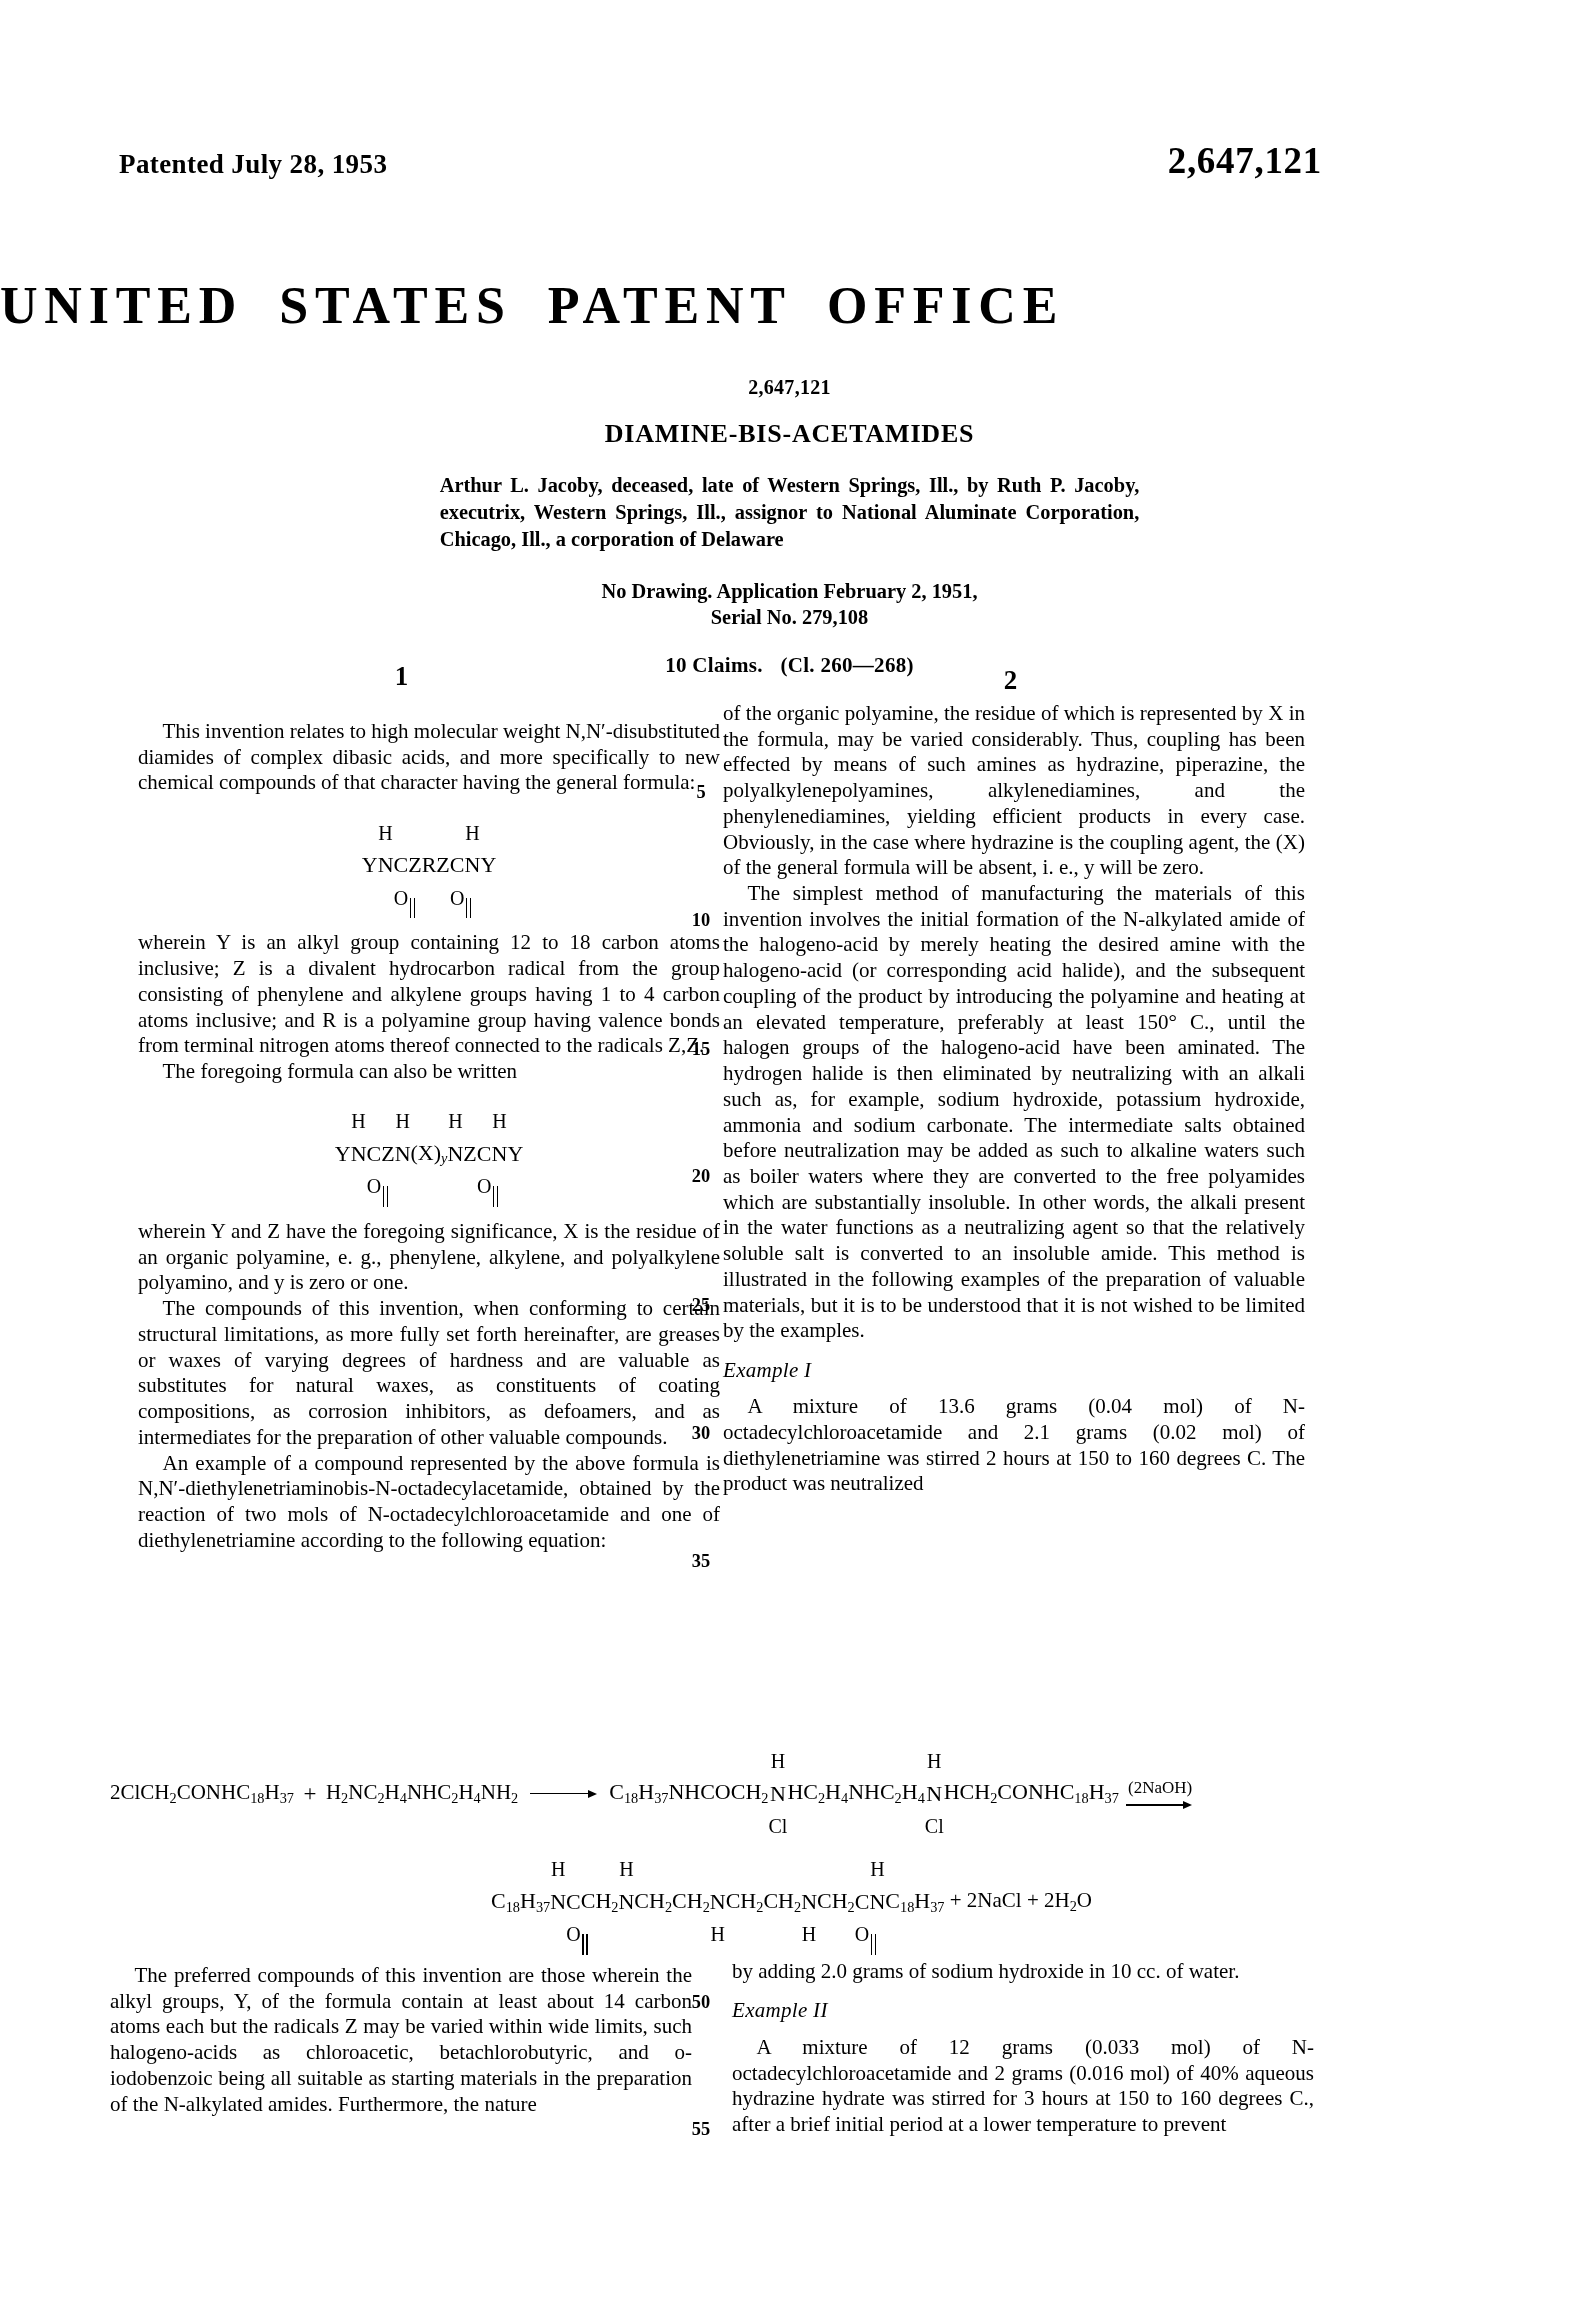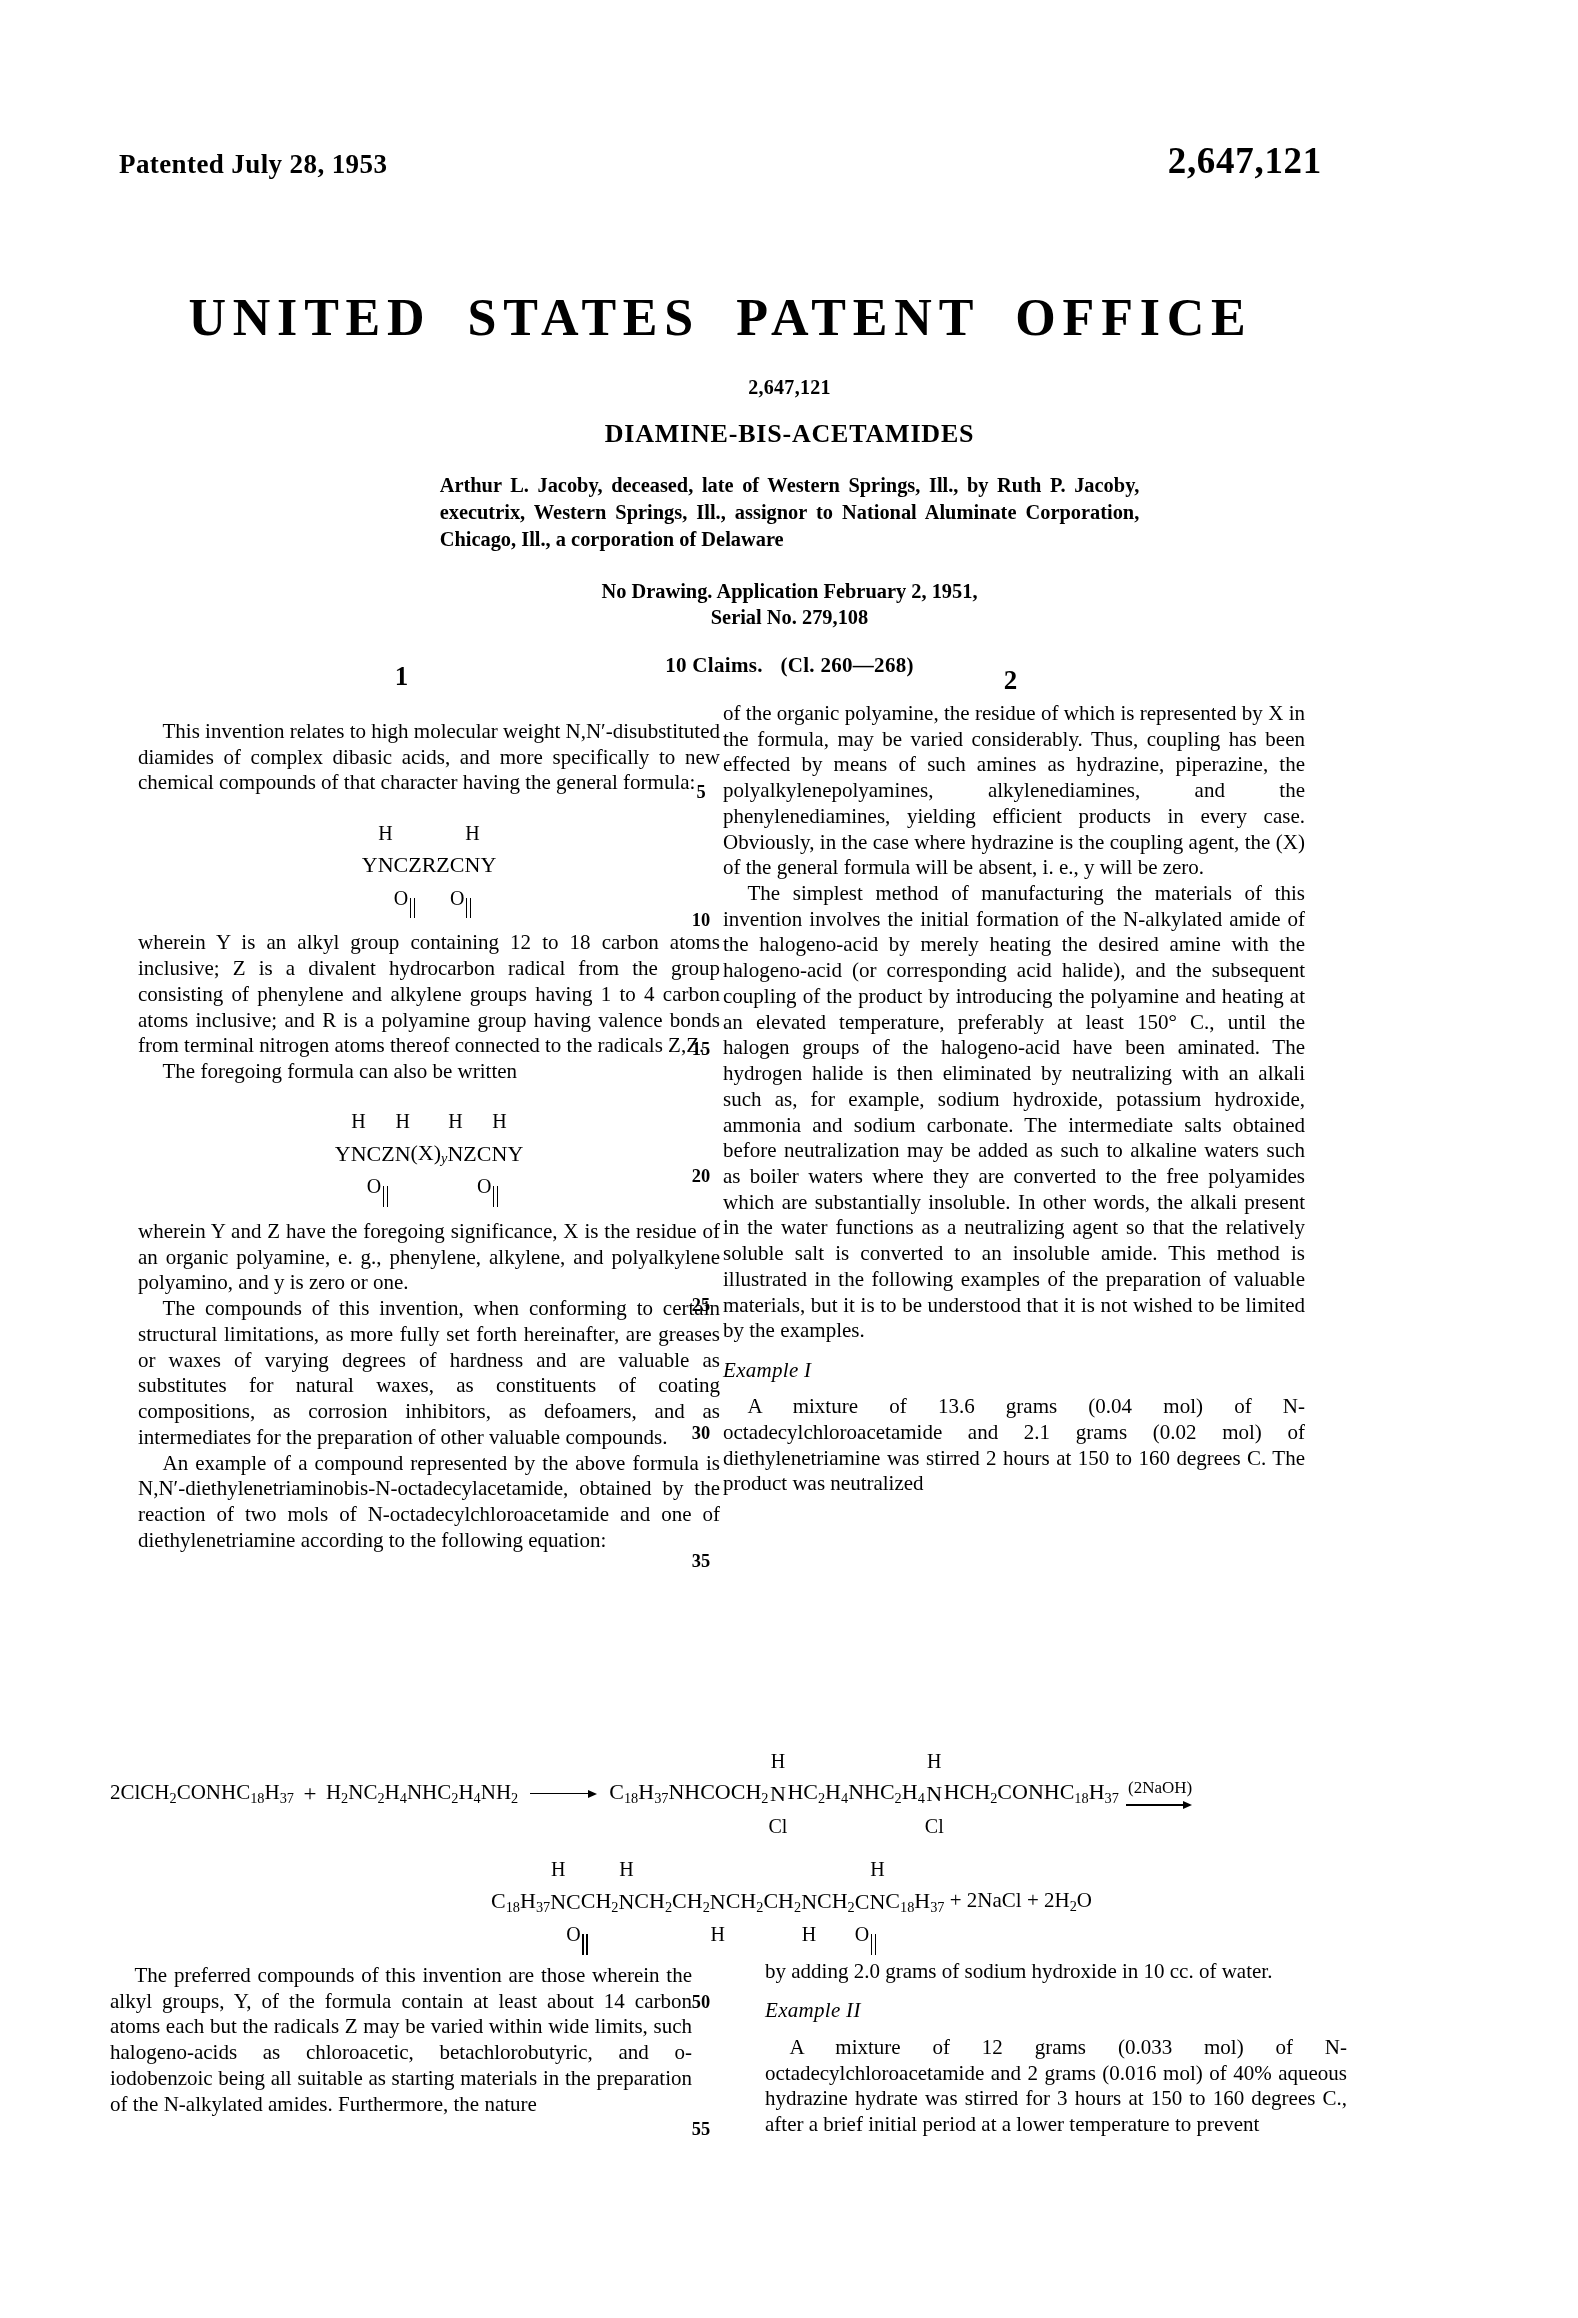--- a/index.html
+++ b/index.html
@@ -36,24 +36,24 @@
   }
   .hdr-patno {
     font-weight: bold;
     font-size: 37px;
     letter-spacing: 0.7px;
   }
 
   
   .office-title {
     position: absolute;
-    top: 288px;
+    top: 276px;
     left: 0;
     width: 100%;
-    text-align: center;
+    text-align: left;
     font-size: 52px;
     letter-spacing: 6.8px;
     font-weight: bold;
     word-spacing: 16.3px;
   }
 
   
   .title-block {
     position: absolute;
     top: 376px;
@@ -114,21 +114,21 @@
     font-size: 21px;
     line-height: 1.225;
     text-align: justify;
     text-align-last: left;
   }
   #col-left  { top: 719px; left: 110px; margin-left: 28px; }
   #col-right { top: 701px; left: 723px; }
 
   #col-left-bottom  { position:absolute; top: 1963px; left: 110px; width: 582px;
                       font-size: 21px; line-height: 1.225; text-align: justify; text-align-last:left; }
-  #col-right-bottom { position:absolute; top: 1959px; left: 765px; width: 582px;
+  #col-right-bottom { position:absolute; top: 1959px; left: 732px; width: 582px;
                       font-size: 21px; line-height: 1.225; text-align: justify; text-align-last:left; }
 
   p.para {
     margin: 0;
     text-indent: 24.5px;
   }
   p.para.noindent { text-indent: 0; }
 
   .exhead {
     text-align: center;

